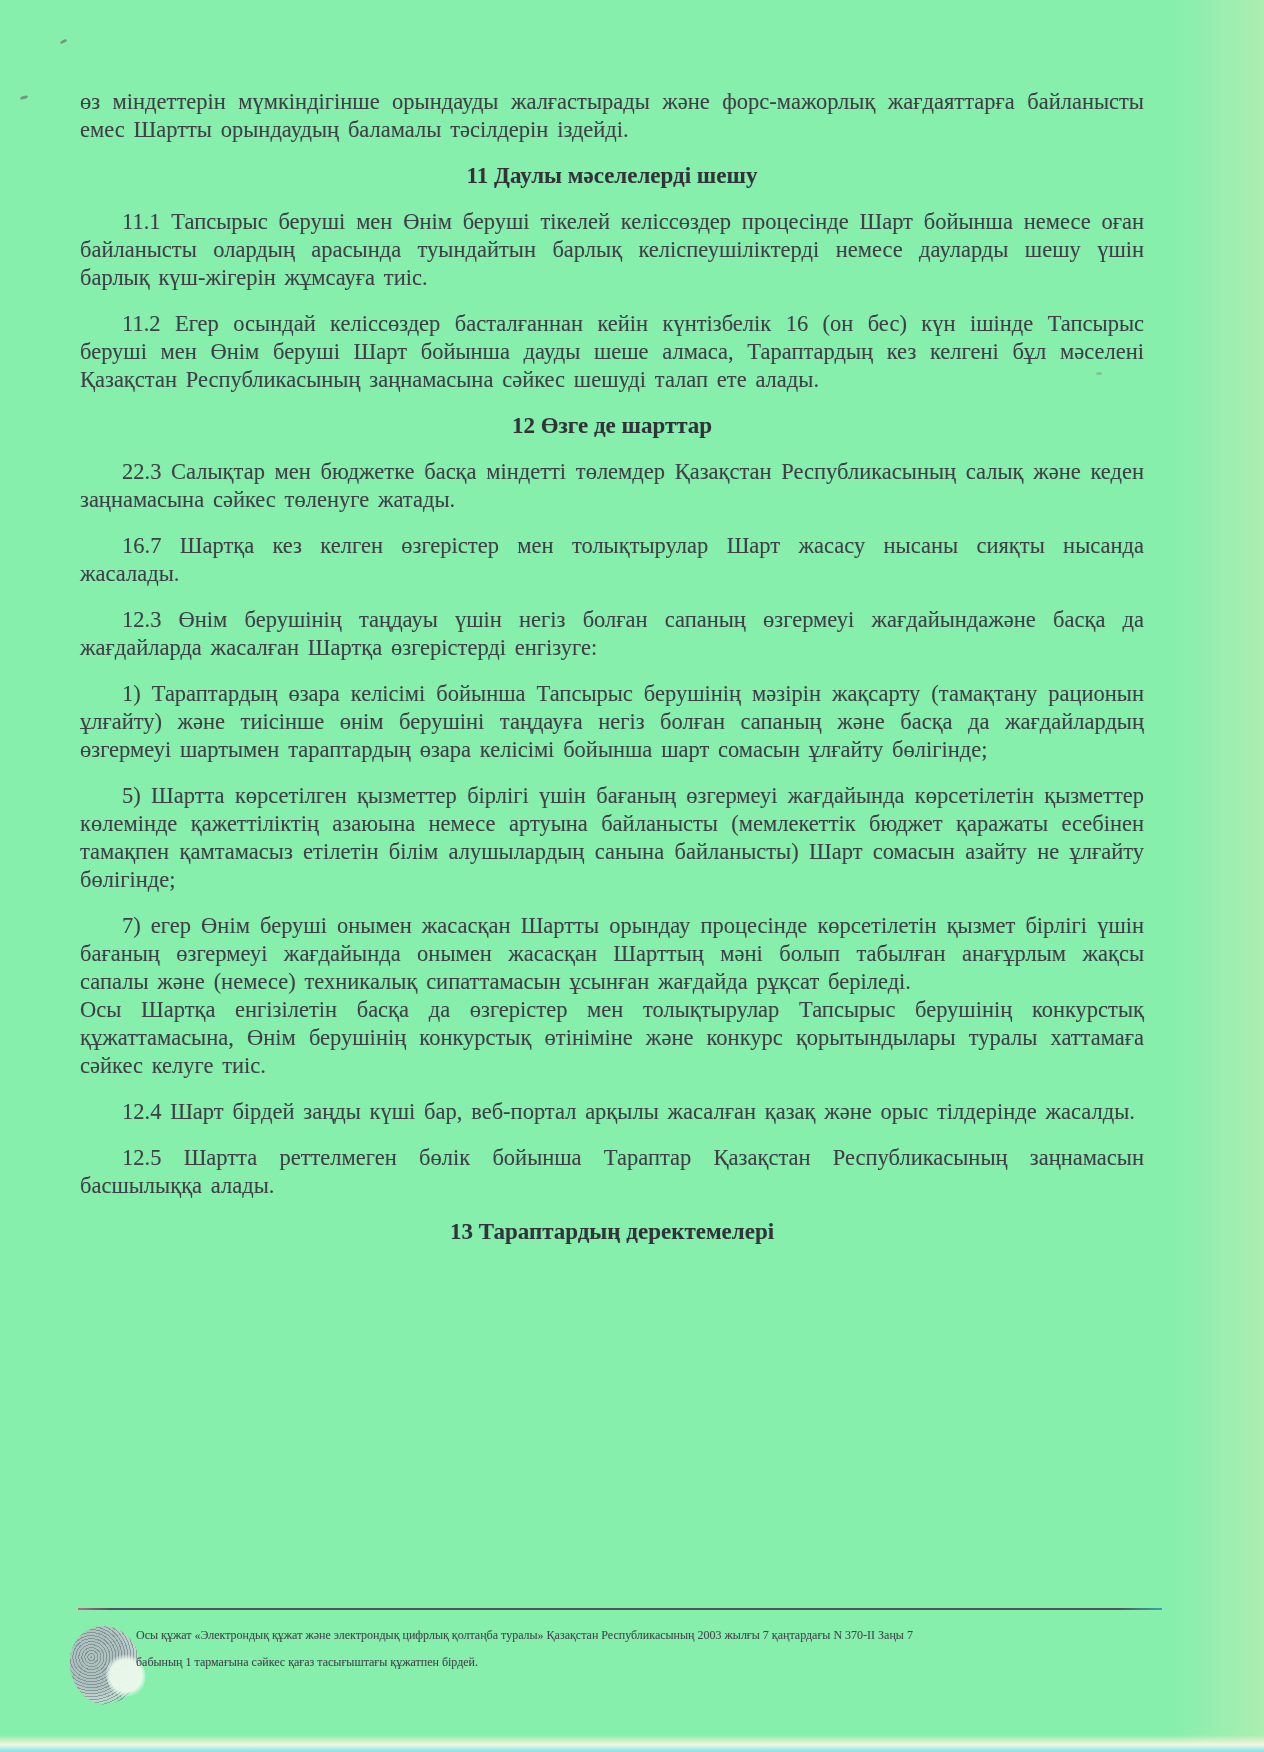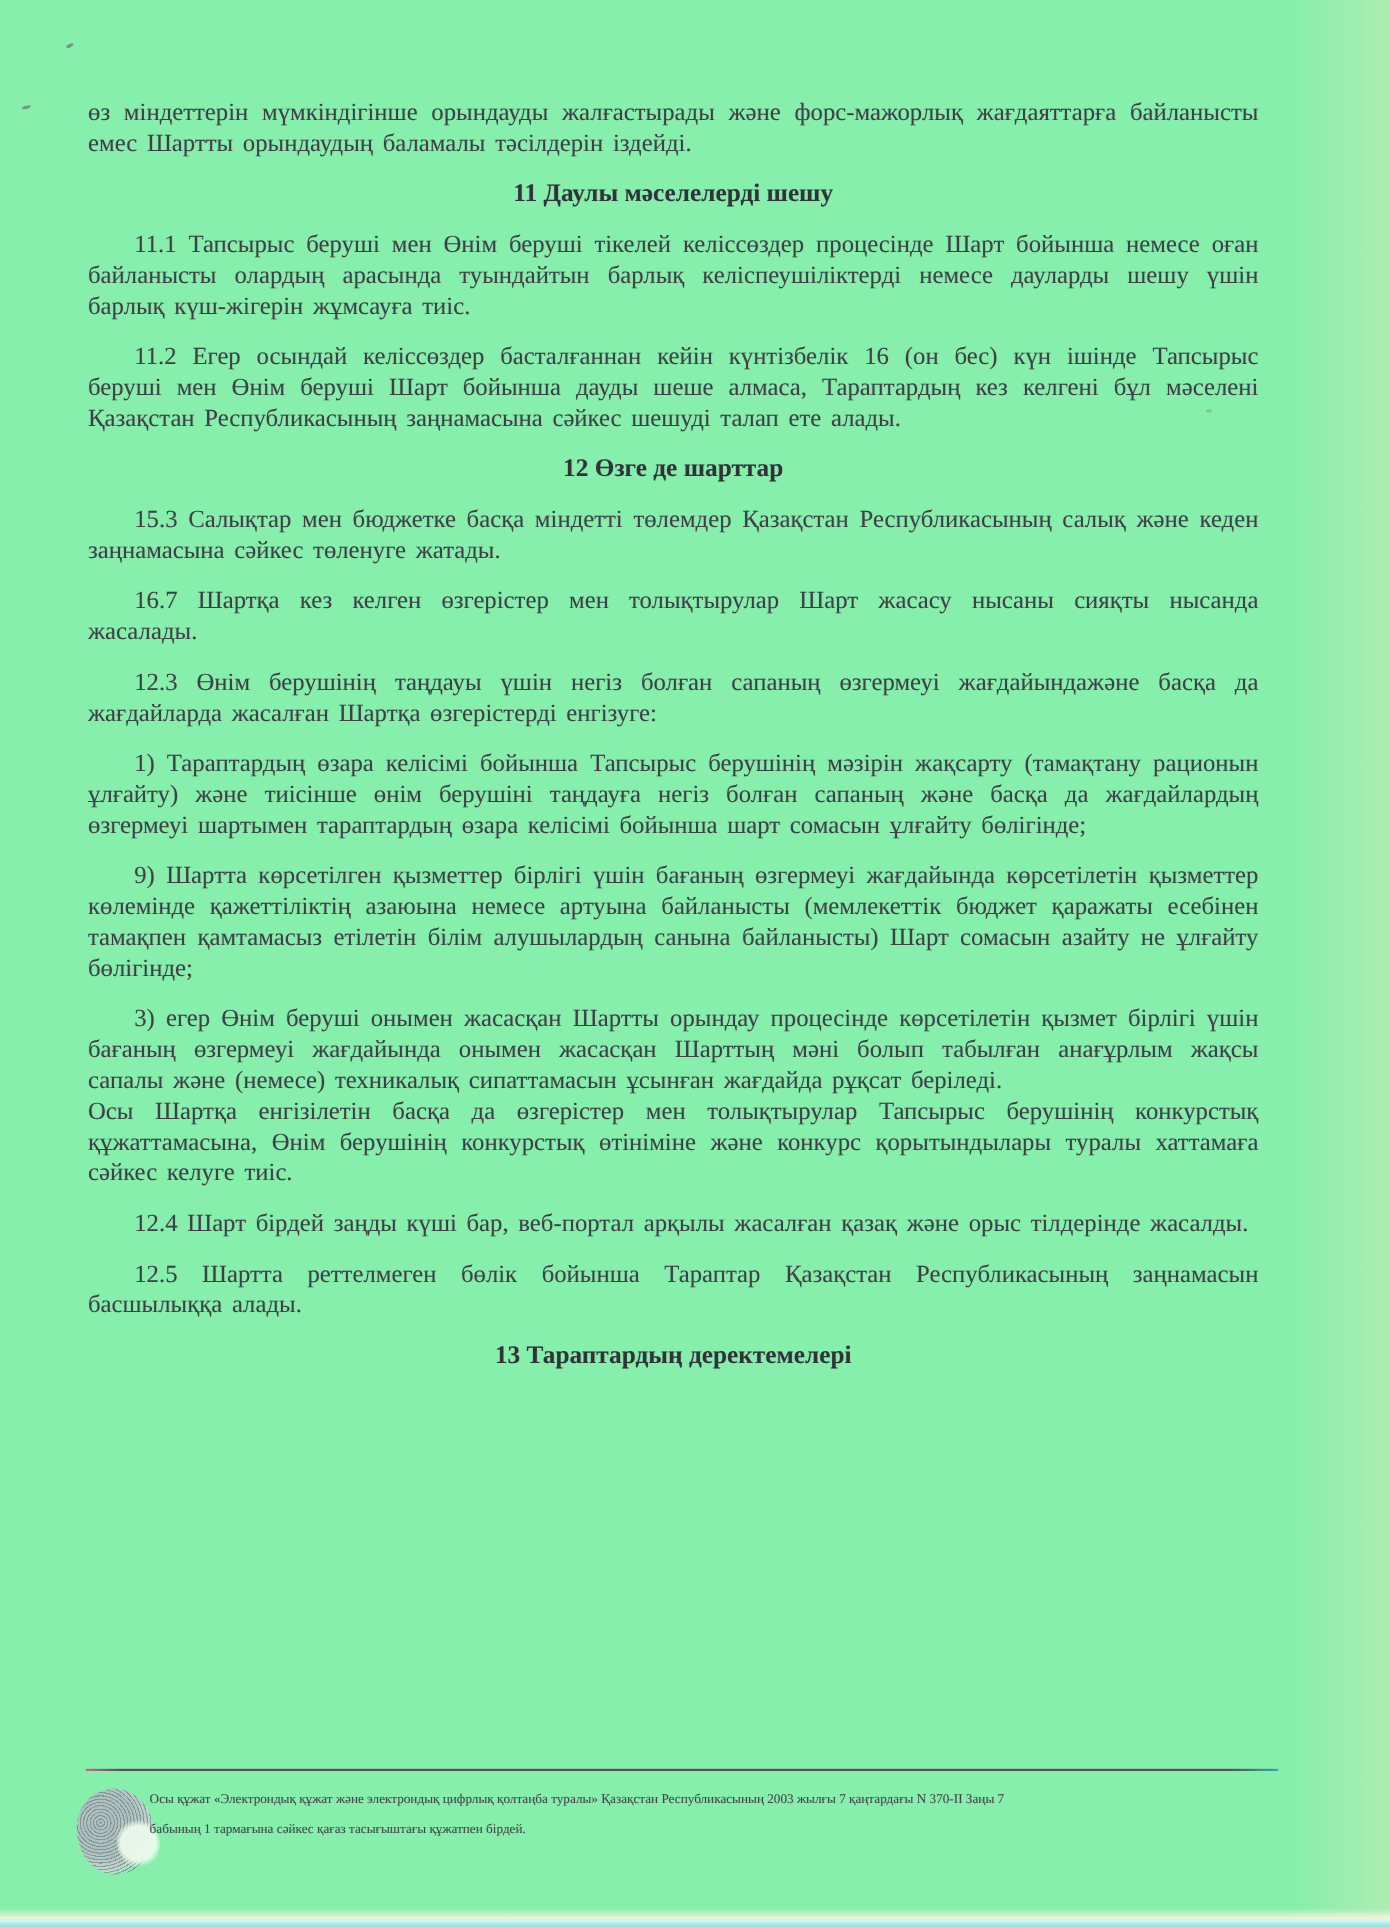--- a/index.html
+++ b/index.html
@@ -90,26 +90,26 @@
   <span class="speck a"></span>
   <span class="speck b"></span>
   <span class="speck c"></span>
 
   <div class="content">
     <p class="para">өз міндеттерін мүмкіндігінше орындауды жалғастырады және форс-мажорлық жағдаяттарға байланысты емес Шартты орындаудың баламалы тәсілдерін іздейді.</p>
     <h3 class="heading">11 Даулы мәселелерді шешу</h3>
     <p class="para indent">11.1 Тапсырыс беруші мен Өнім беруші тікелей келіссөздер процесінде Шарт бойынша немесе оған байланысты олардың арасында туындайтын барлық келіспеушіліктерді немесе дауларды шешу үшін барлық күш-жігерін жұмсауға тиіс.</p>
     <p class="para indent">11.2 Егер осындай келіссөздер басталғаннан кейін күнтізбелік 16 (он бес) күн ішінде Тапсырыс беруші мен Өнім беруші Шарт бойынша дауды шеше алмаса, Тараптардың кез келгені бұл мәселені Қазақстан Республикасының заңнамасына сәйкес шешуді талап ете алады.</p>
     <h3 class="heading">12 Өзге де шарттар</h3>
-    <p class="para indent">15.3 Салықтар мен бюджетке басқа міндетті төлемдер Қазақстан Республикасының салық және кеден заңнамасына сәйкес төленуге жатады.</p>
+    <p class="para indent">22.3 Салықтар мен бюджетке басқа міндетті төлемдер Қазақстан Республикасының салық және кеден заңнамасына сәйкес төленуге жатады.</p>
     <p class="para indent">16.7 Шартқа кез келген өзгерістер мен толықтырулар Шарт жасасу нысаны сияқты нысанда жасалады.</p>
     <p class="para indent">12.3 Өнім берушінің таңдауы үшін негіз болған сапаның өзгермеуі жағдайындажәне басқа да жағдайларда жасалған Шартқа өзгерістерді енгізуге:</p>
     <p class="para indent">1) Тараптардың өзара келісімі бойынша Тапсырыс берушінің мәзірін жақсарту (тамақтану рационын ұлғайту) және тиісінше өнім берушіні таңдауға негіз болған сапаның және басқа да жағдайлардың өзгермеуі шартымен тараптардың өзара келісімі бойынша шарт сомасын ұлғайту бөлігінде;</p>
-    <p class="para indent">9) Шартта көрсетілген қызметтер бірлігі үшін бағаның өзгермеуі жағдайында көрсетілетін қызметтер көлемінде қажеттіліктің азаюына немесе артуына байланысты (мемлекеттік бюджет қаражаты есебінен тамақпен қамтамасыз етілетін білім алушылардың санына байланысты) Шарт сомасын азайту не ұлғайту бөлігінде;</p>
-    <p class="para indent">3) егер Өнім беруші онымен жасасқан Шартты орындау процесінде көрсетілетін қызмет бірлігі үшін бағаның өзгермеуі жағдайында онымен жасасқан Шарттың мәні болып табылған анағұрлым жақсы сапалы және (немесе) техникалық сипаттамасын ұсынған жағдайда рұқсат беріледі.</p>
+    <p class="para indent">5) Шартта көрсетілген қызметтер бірлігі үшін бағаның өзгермеуі жағдайында көрсетілетін қызметтер көлемінде қажеттіліктің азаюына немесе артуына байланысты (мемлекеттік бюджет қаражаты есебінен тамақпен қамтамасыз етілетін білім алушылардың санына байланысты) Шарт сомасын азайту не ұлғайту бөлігінде;</p>
+    <p class="para indent">7) егер Өнім беруші онымен жасасқан Шартты орындау процесінде көрсетілетін қызмет бірлігі үшін бағаның өзгермеуі жағдайында онымен жасасқан Шарттың мәні болып табылған анағұрлым жақсы сапалы және (немесе) техникалық сипаттамасын ұсынған жағдайда рұқсат беріледі.</p>
     <p class="para flush">Осы Шартқа енгізілетін басқа да өзгерістер мен толықтырулар Тапсырыс берушінің конкурстық құжаттамасына, Өнім берушінің конкурстық өтініміне және конкурс қорытындылары туралы хаттамаға сәйкес келуге тиіс.</p>
     <p class="para indent">12.4 Шарт бірдей заңды күші бар, веб-портал арқылы жасалған қазақ және орыс тілдерінде жасалды.</p>
     <p class="para indent">12.5 Шартта реттелмеген бөлік бойынша Тараптар Қазақстан Республикасының заңнамасын басшылыққа алады.</p>
     <h3 class="heading">13 Тараптардың деректемелері</h3>
   </div>
 
   <div class="footer-divider"></div>
   <div class="seal"></div>
   <div class="footer-note">Осы құжат «Электрондық құжат және электрондық цифрлық қолтаңба туралы» Қазақстан Республикасының 2003 жылғы 7 қаңтардағы N 370-II Заңы 7 бабының 1 тармағына сәйкес қағаз тасығыштағы құжатпен бірдей.</div>
 

